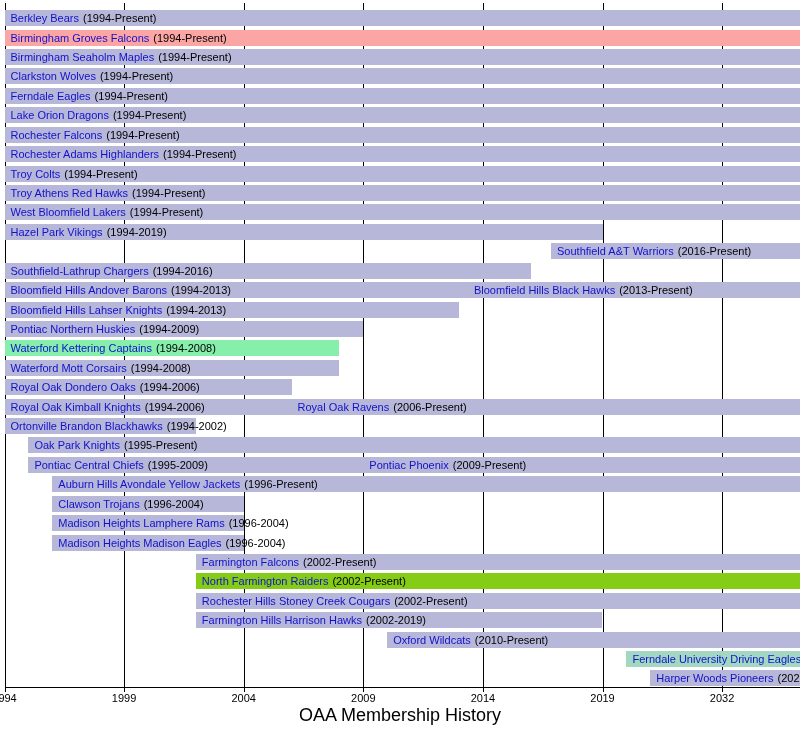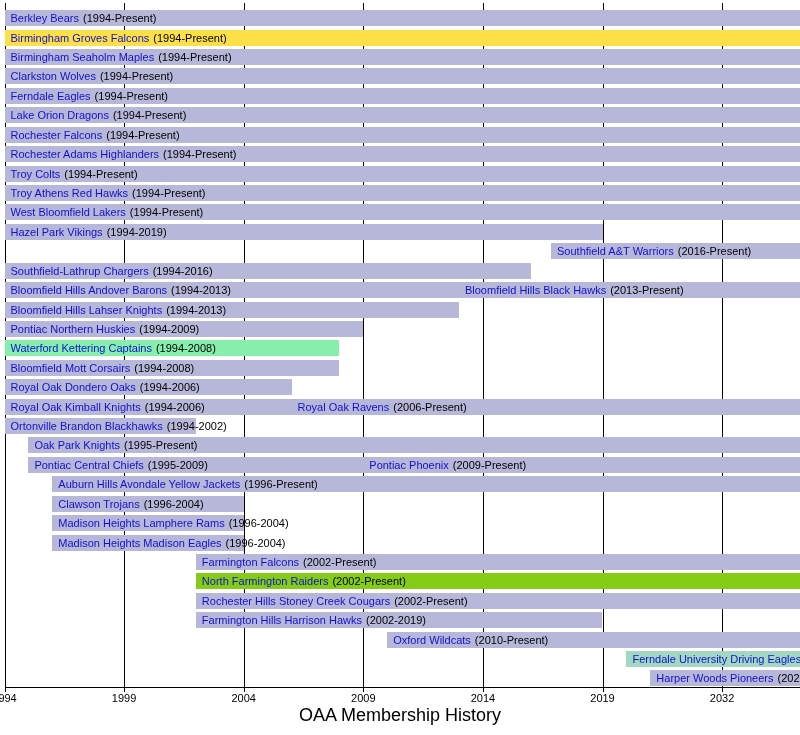--- a/index.html
+++ b/index.html
@@ -74,21 +74,21 @@
 <div class="gridline" style="left: 4.5px; height: 684px; background: rgb(0, 0, 0);"></div>
     <div class="gridline" style="left: 124.1px; height: 684px; background: rgb(0, 0, 0);"></div>
     <div class="gridline" style="left: 243.7px; height: 684px; background: rgb(0, 0, 0);"></div>
     <div class="gridline" style="left: 363.3px; height: 684px; background: rgb(0, 0, 0);"></div>
     <div class="gridline" style="left: 482.9px; height: 684px; background: rgb(0, 0, 0);"></div>
     <div class="gridline" style="left: 602.5px; height: 684px; background: rgb(0, 0, 0);"></div>
     <div class="gridline" style="left: 722.1px; height: 684px; background: rgb(0, 0, 0);"></div>
     <div class="bar" style="left: 4.5px; top: 10.2px; width: 796.5px; background: rgb(183, 183, 217);">
       <span class="bar-label"><span class="team" style="color: rgb(17, 17, 205);">Berkley Bears</span><span class="dates" style="color: rgb(0, 0, 0);">(1994-Present)</span></span>
     </div>
-    <div class="bar" style="left: 4.5px; top: 29.62px; width: 796.5px; background: #fde047;">
+    <div class="bar" style="left: 4.5px; top: 29.62px; width: 796.5px; background: #fca5a5;">
       <span class="bar-label"><span class="team" style="color: rgb(17, 17, 205);">Birmingham Groves Falcons</span><span class="dates" style="color: rgb(0, 0, 0);">(1994-Present)</span></span>
     </div>
     <div class="bar" style="left: 4.5px; top: 49.04px; width: 796.5px; background: rgb(183, 183, 217);">
       <span class="bar-label"><span class="team" style="color: rgb(17, 17, 205);">Birmingham Seaholm Maples</span><span class="dates" style="color: rgb(0, 0, 0);">(1994-Present)</span></span>
     </div>
     <div class="bar" style="left: 4.5px; top: 68.46px; width: 796.5px; background: rgb(183, 183, 217);">
       <span class="bar-label"><span class="team" style="color: rgb(17, 17, 205);">Clarkston Wolves</span><span class="dates" style="color: rgb(0, 0, 0);">(1994-Present)</span></span>
     </div>
     <div class="bar" style="left: 4.5px; top: 87.88px; width: 796.5px; background: rgb(183, 183, 217);">
       <span class="bar-label"><span class="team" style="color: rgb(17, 17, 205);">Ferndale Eagles</span><span class="dates" style="color: rgb(0, 0, 0);">(1994-Present)</span></span>
@@ -117,33 +117,33 @@
     <div class="bar" style="left: 551px; top: 243.24px; width: 270.26px; background: rgb(183, 183, 217);">
       <span class="bar-label"><span class="team" style="color: rgb(17, 17, 205);">Southfield A&amp;T Warriors</span><span class="dates" style="color: rgb(0, 0, 0);">(2016-Present)</span></span>
     </div>
     <div class="bar" style="left: 4.5px; top: 262.66px; width: 526.24px; background: rgb(183, 183, 217);">
       <span class="bar-label"><span class="team" style="color: rgb(17, 17, 205);">Southfield-Lathrup Chargers</span><span class="dates" style="color: rgb(0, 0, 0);">(1994-2016)</span></span>
     </div>
     <div class="bar" style="left: 4.5px; top: 282.08px; width: 454.48px; background: rgb(183, 183, 217);">
       <span class="bar-label"><span class="team" style="color: rgb(17, 17, 205);">Bloomfield Hills Andover Barons</span><span class="dates" style="color: rgb(0, 0, 0);">(1994-2013)</span></span>
     </div>
     <div class="bar" style="left: 458.98px; top: 282.08px; width: 342.02px; background: rgb(183, 183, 217);">
-      <span class="bar-label"><span class="team" style="color: rgb(17, 17, 205);">Bloomfield Hills Black Hawks</span><span class="dates" style="color: rgb(0, 0, 0);">(2013-Present)</span></span>
+      <span class="bar-label"><span class="team" style="color: rgb(17, 17, 205); margin-left: 9px;">Bloomfield Hills Black Hawks</span><span class="dates" style="color: rgb(0, 0, 0);">(2013-Present)</span></span>
     </div>
     <div class="bar" style="left: 4.5px; top: 301.5px; width: 454.48px; background: rgb(183, 183, 217);">
       <span class="bar-label"><span class="team" style="color: rgb(17, 17, 205);">Bloomfield Hills Lahser Knights</span><span class="dates" style="color: rgb(0, 0, 0);">(1994-2013)</span></span>
     </div>
     <div class="bar" style="left: 4.5px; top: 320.92px; width: 358.8px; background: rgb(183, 183, 217);">
       <span class="bar-label"><span class="team" style="color: rgb(17, 17, 205);">Pontiac Northern Huskies</span><span class="dates" style="color: rgb(0, 0, 0);">(1994-2009)</span></span>
     </div>
     <div class="bar" style="left: 4.5px; top: 340.34px; width: 334.88px; background: #86efac;">
       <span class="bar-label"><span class="team" style="color: rgb(17, 17, 205);">Waterford Kettering Captains</span><span class="dates" style="color: rgb(0, 0, 0);">(1994-2008)</span></span>
     </div>
     <div class="bar" style="left: 4.5px; top: 359.76px; width: 334.88px; background: rgb(183, 183, 217);">
-      <span class="bar-label"><span class="team" style="color: rgb(17, 17, 205);">Bloomfield Mott Corsairs</span><span class="dates" style="color: rgb(0, 0, 0);">(1994-2008)</span></span>
+      <span class="bar-label"><span class="team" style="color: rgb(17, 17, 205);">Waterford Mott Corsairs</span><span class="dates" style="color: rgb(0, 0, 0);">(1994-2008)</span></span>
     </div>
     <div class="bar" style="left: 4.5px; top: 379.18px; width: 287.04px; background: rgb(183, 183, 217);">
       <span class="bar-label"><span class="team" style="color: rgb(17, 17, 205);">Royal Oak Dondero Oaks</span><span class="dates" style="color: rgb(0, 0, 0);">(1994-2006)</span></span>
     </div>
     <div class="bar" style="left: 4.5px; top: 398.6px; width: 287.04px; background: rgb(183, 183, 217);">
       <span class="bar-label"><span class="team" style="color: rgb(17, 17, 205);">Royal Oak Kimball Knights</span><span class="dates" style="color: rgb(0, 0, 0);">(1994-2006)</span></span>
     </div>
     <div class="bar" style="left: 291.54px; top: 398.6px; width: 509.46px; background: rgb(183, 183, 217);">
       <span class="bar-label"><span class="team" style="color: rgb(17, 17, 205);">Royal Oak Ravens</span><span class="dates" style="color: rgb(0, 0, 0);">(2006-Present)</span></span>
     </div>

